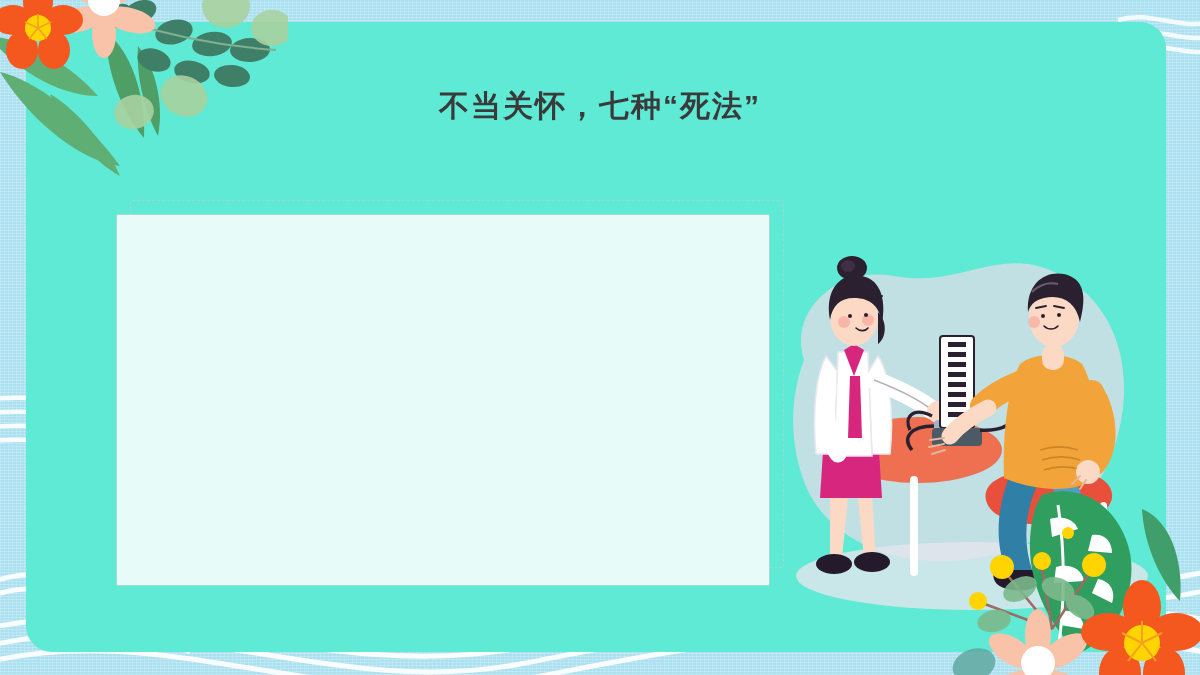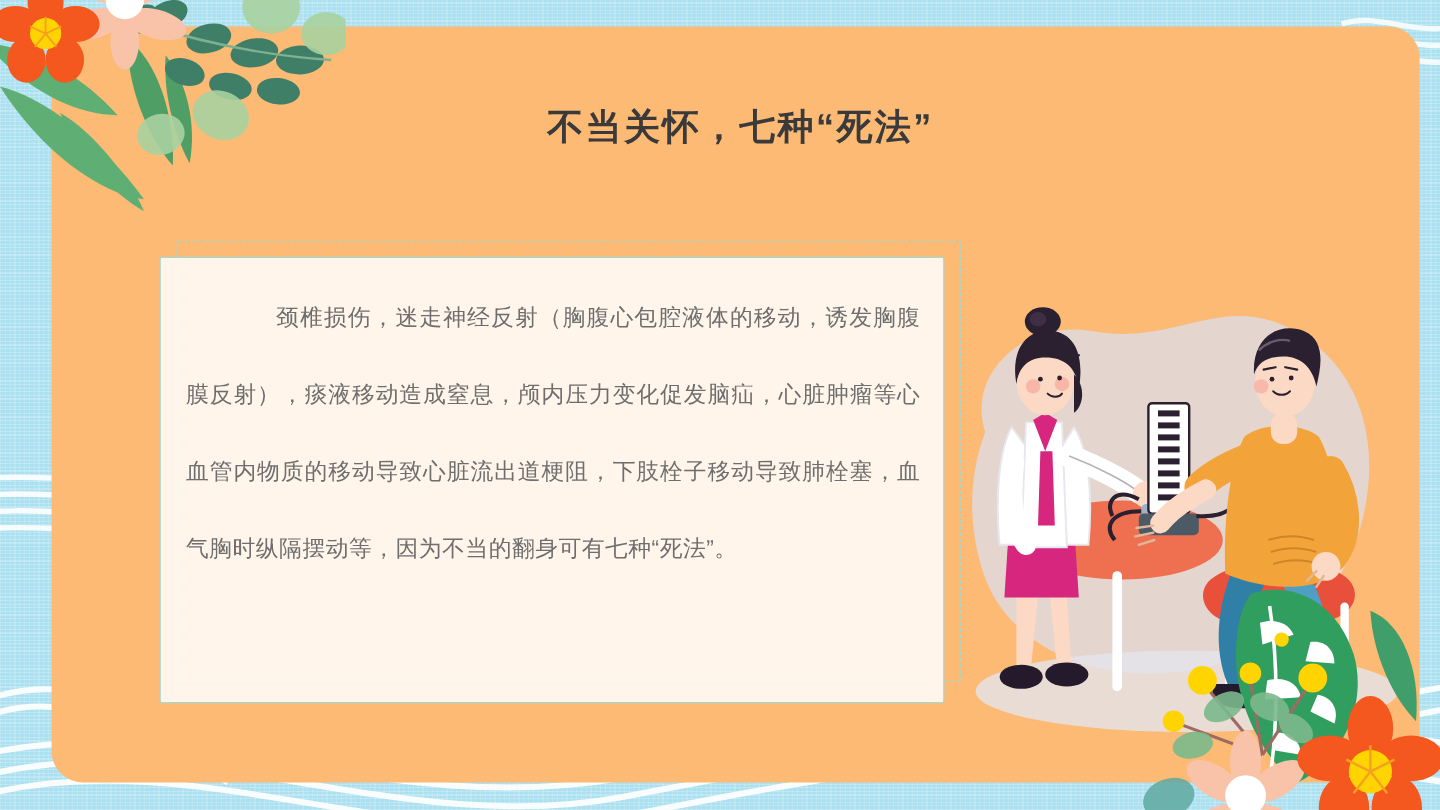--- a/index.html
+++ b/index.html
@@ -28,23 +28,22 @@
   }
 
   
   .waves { position:absolute; inset:0; pointer-events:none; }
 
   
   #card {
     position:absolute;
     left:26px; top:22px;
     width:1140px; height:630px;
-    background:#fdba74;
+    background:#5eead4;
     border-radius:26px;
-    margin-left:17px;
   }
 
   
   #title {
     position:absolute;
     left:0; top:64px; width:1148px;
     text-align:center;
     font-size:30px;
     font-weight:bold;
     letter-spacing:2px;
@@ -125,21 +124,20 @@
     </g>
   </svg>
 
   <div id="card">
 
     <h1 id="title">不当关怀，七种“死法”</h1>
 
     <div class="frame-dashed"></div>
     <div class="frame-solid"></div>
 
-    <p id="body-text">颈椎损伤，迷走神经反射（胸腹心包腔液体的移动，诱发胸腹膜反射），痰液移动造成窒息，颅内压力变化促发脑疝，心脏肿瘤等心血管内物质的移动导致心脏流出道梗阻，下肢栓子移动导致肺栓塞，血气胸时纵隔摆动等，因为不当的翻身可有七种“死法”。</p>
 
     <svg id="illustration" viewBox="0 0 372 382">
 
       <path d="M22 120 C 6 70, 56 26, 112 36 C 176 48, 214 8, 268 30 C 330 56, 352 120, 338 186
                C 322 262, 268 306, 196 318 C 116 332, 40 300, 20 236 C 6 192, 10 152, 22 120 Z" fill="#dcdde8" opacity=".78"></path>
 
       <ellipse cx="190" cy="336" rx="176" ry="34" fill="#e4e5ee" opacity=".8"></ellipse>
 
       <g>
         <path d="M214 240 C 236 226, 292 224, 318 238 C 336 248, 334 268, 312 276

